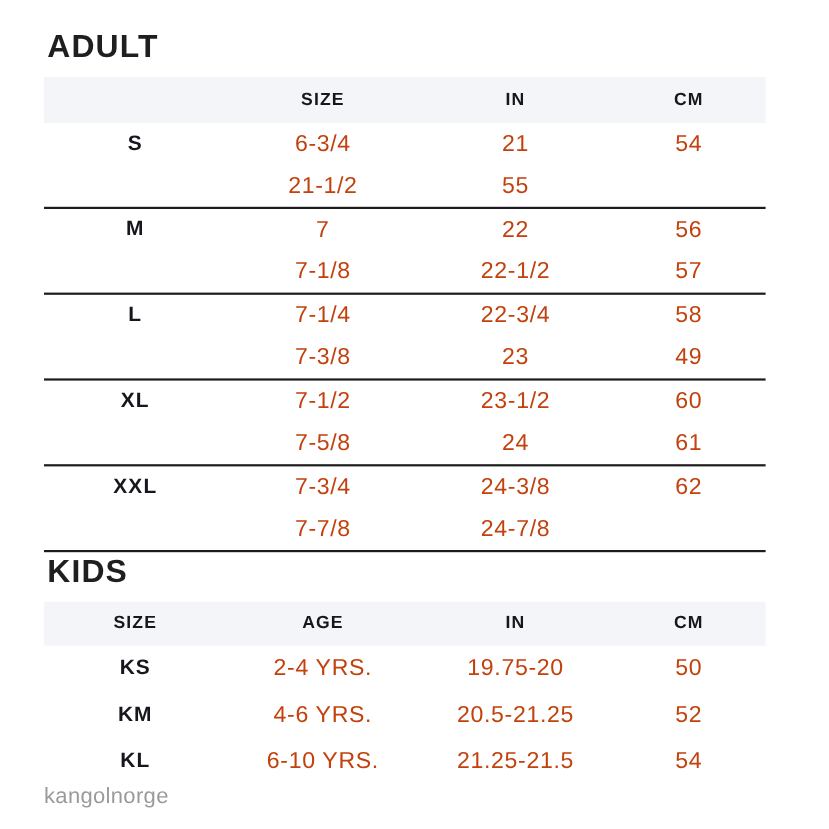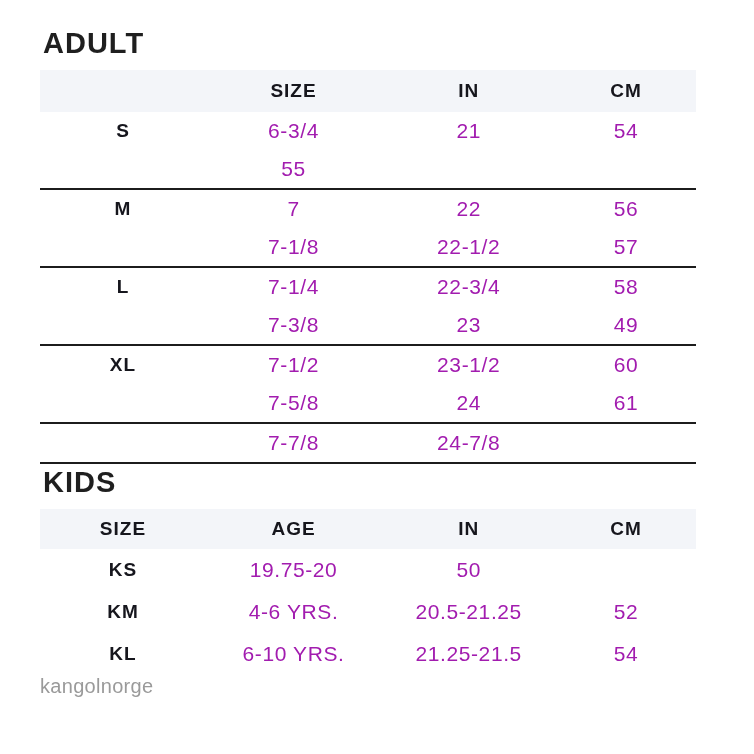--- a/index.html
+++ b/index.html
@@ -16,32 +16,32 @@
   }
   .section-heading.kids{margin-top:3px;}
   .grid{
     display:grid;
     grid-template-columns:25.3% 26.7% 26.7% 21.3%;
     align-items:center;text-align:center;
   }
   .thead{
     background:#f3f5f9;
     height:42px;
-    font-weight:700;font-size:19px;letter-spacing:1px;
+    font-weight:700;font-size:16px;letter-spacing:1px;
     color:#16161d;
   }
   .thead.kids-head{height:40px;}
   .group{border-bottom:2px solid #1c1c1c;}
   .tr{height:38px;}
   .tr-kids{height:42px;}
   .cell-label{
     font-weight:700;font-size:19px;letter-spacing:1px;color:#16161d;
   }
   .cell-val{
-    font-size:21px;font-weight:400;letter-spacing:0.6px;color:#a21caf;
+    font-size:21px;font-weight:400;letter-spacing:0.6px;color:#c2410c;
   }
   .footer{
     margin-top:1px;
     text-align:left;
     font-size:20px;line-height:20px;
     color:#9a9a9a;letter-spacing:0.3px;
   }
 </style>
 </head>
 <body>
@@ -60,20 +60,21 @@
 
     <div class="group">
       <div class="grid tr">
         <div class="cell-label">S</div>
         <div class="cell-val">6-3/4</div>
         <div class="cell-val">21</div>
         <div class="cell-val">54</div>
       </div>
       <div class="grid tr">
         <div class="cell-label"></div>
+        <div class="cell-val">21-1/2</div>
         <div class="cell-val">55</div>
       </div>
     </div>
 
     <div class="group">
       <div class="grid tr">
         <div class="cell-label">M</div>
         <div class="cell-val">7</div>
         <div class="cell-val">22</div>
         <div class="cell-val">56</div>
@@ -111,39 +112,46 @@
       <div class="grid tr">
         <div class="cell-label"></div>
         <div class="cell-val">7-5/8</div>
         <div class="cell-val">24</div>
         <div class="cell-val">61</div>
       </div>
     </div>
 
     <div class="group">
       <div class="grid tr">
+        <div class="cell-label">XXL</div>
+        <div class="cell-val">7-3/4</div>
+        <div class="cell-val">24-3/8</div>
+        <div class="cell-val">62</div>
+      </div>
+      <div class="grid tr">
         <div class="cell-label"></div>
         <div class="cell-val">7-7/8</div>
         <div class="cell-val">24-7/8</div>
       </div>
     </div>
   </div>
 
   <h2 class="section-heading kids">KIDS</h2>
 
   <div>
     <div class="grid thead kids-head">
       <div>SIZE</div>
       <div>AGE</div>
       <div>IN</div>
       <div>CM</div>
     </div>
 
     <div class="grid tr-kids">
       <div class="cell-label">KS</div>
+      <div class="cell-val">2-4 YRS.</div>
       <div class="cell-val">19.75-20</div>
       <div class="cell-val">50</div>
     </div>
     <div class="grid tr-kids">
       <div class="cell-label">KM</div>
       <div class="cell-val">4-6 YRS.</div>
       <div class="cell-val">20.5-21.25</div>
       <div class="cell-val">52</div>
     </div>
     <div class="grid tr-kids">

